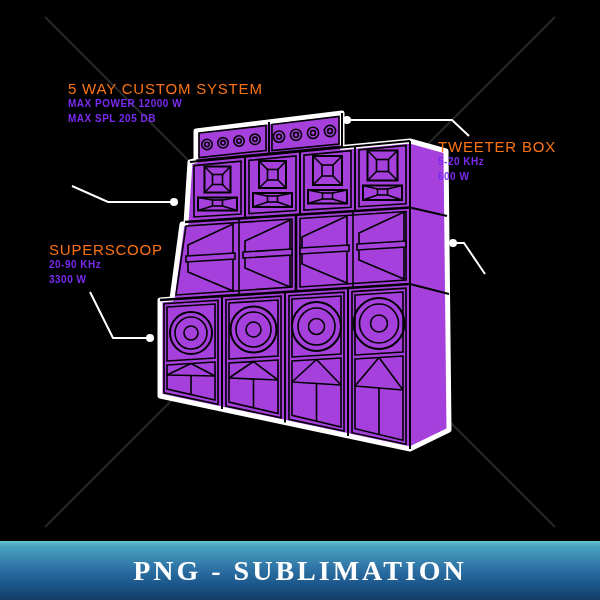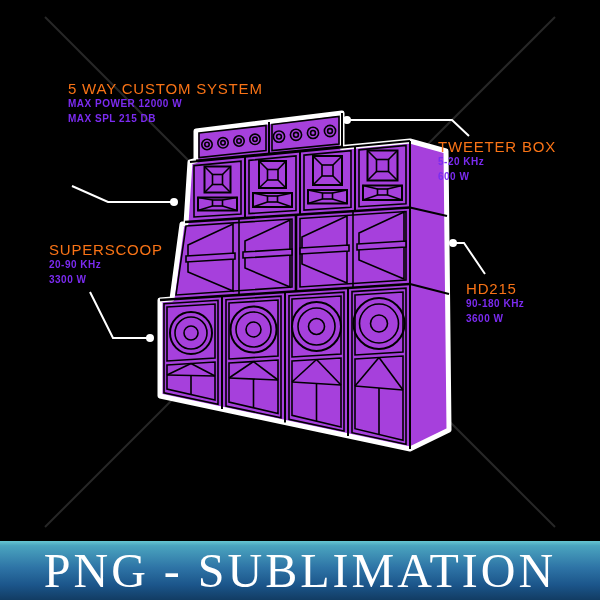--- a/index.html
+++ b/index.html
@@ -32,21 +32,21 @@
     font-family:"Liberation Serif",serif;font-size:47px;color:rgba(150,150,150,0.30);
     white-space:nowrap;pointer-events:none;letter-spacing:1px;
   }
   
   .banner{
     position:absolute;left:0;top:541px;width:600px;height:59px;
     background:linear-gradient(180deg,#66c6d2 0%,#4aa4bf 8%,#2e74a6 45%,#1b558a 75%,#123c63 100%);
     display:flex;align-items:center;justify-content:center;
   }
   .banner .bt{
-    font-family:"Liberation Serif",serif;font-weight:normal;font-size:48px;
+    font-family:"Liberation Serif",serif;font-weight:bold;font-size:28px;
     color:#ffffff;letter-spacing:3px;white-space:nowrap;
   }
 </style>
 </head>
 <body>
 
 <div class="stage">
 
   <svg class="art" width="600" height="541" viewBox="0 0 600 541">
 
@@ -237,34 +237,29 @@
     <g>
       <circle class="dot" cx="453" cy="243" r="4"></circle>
         <polyline class="call" points="453,243 464,243 485,274"></polyline>
     </g>
   </svg>
 
 
   <div class="spec" id="label-system">
     <span class="t">5 WAY CUSTOM SYSTEM</span>
     <span class="l">MAX POWER 12000 W</span>
-    <span class="l">MAX SPL 215 DB</span>
+    <span class="l">MAX SPL 205 DB</span>
   </div>
   <div class="spec" id="label-tweeter">
     <span class="t">TWEETER BOX</span>
     <span class="l">5-20 KHz</span>
     <span class="l">600 W</span>
   </div>
   <div class="spec" id="label-superscoop">
     <span class="t">SUPERSCOOP</span>
     <span class="l">20-90 KHz</span>
     <span class="l">3300 W</span>
   </div>
-  <div class="spec" id="label-hd215">
-    <span class="t">HD215</span>
-    <span class="l">90-180 KHz</span>
-    <span class="l">3600 W</span>
-  </div>
 
   <div class="banner">
     <span class="bt">PNG - SUBLIMATION</span>
   </div>
 </div>
 
 </body></html>

